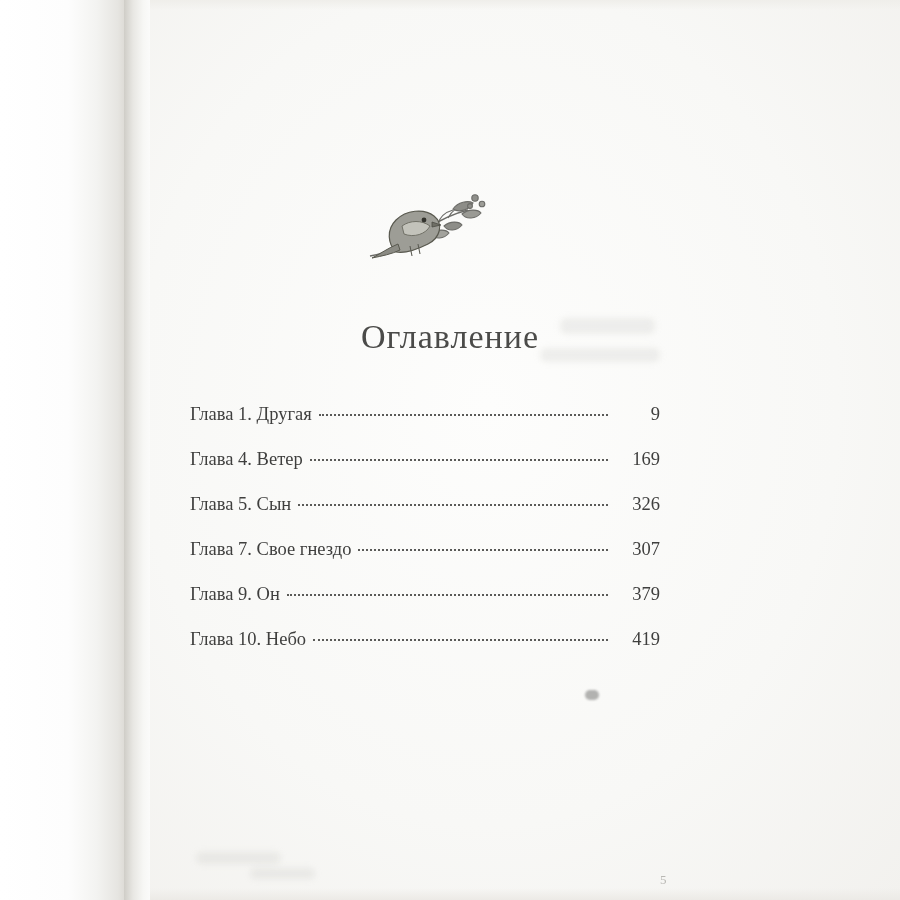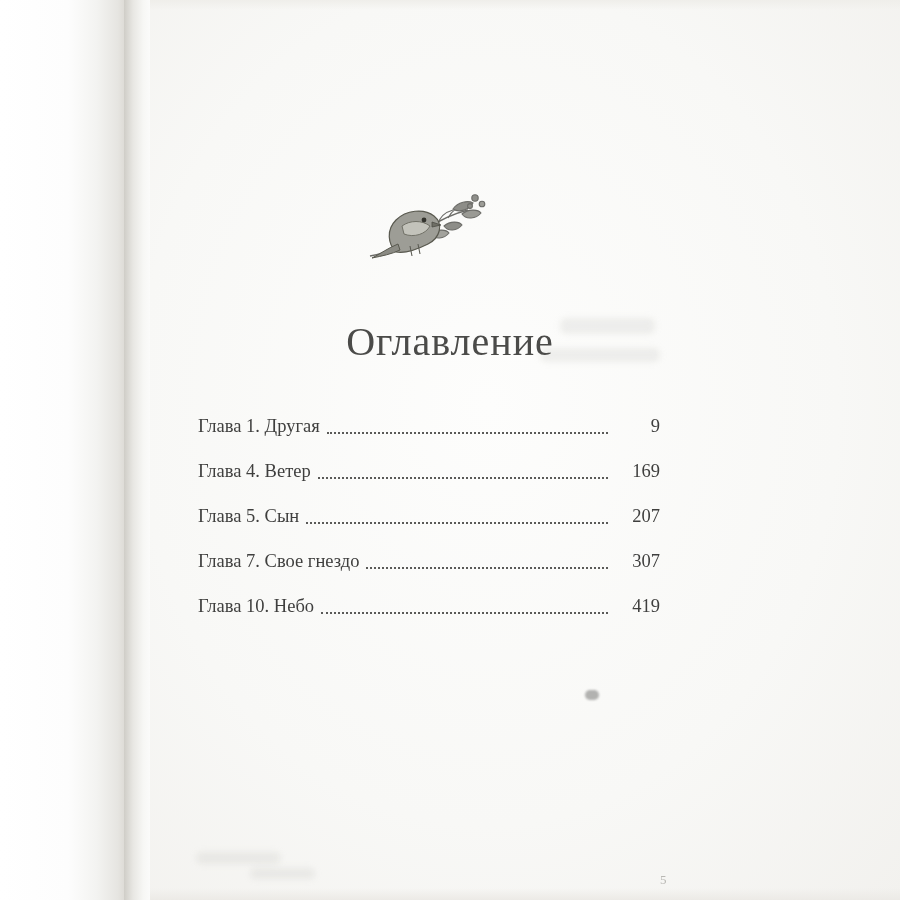--- a/index.html
+++ b/index.html
@@ -57,39 +57,38 @@
     width: 140px;
     height: 90px;
   }
 
   .toc-title {
     position: absolute;
     left: 190px;
     top: 318px;
     width: 520px;
     text-align: center;
-    font-size: 40px;
+    font-size: 34px;
     letter-spacing: 1px;
     color: #4b4b49;
     font-family: "Liberation Serif", serif;
   }
 
   .toc {
     position: absolute;
     left: 190px;
     top: 392px;
     width: 470px;
   }
   .toc-row {
     display: flex;
-    align-items: flex-end;
+    align-items: center;
     height: 45px;
     font-size: 18.5px;
     color: #3f3f3e;
-    margin-left: 8px;
   }
   .toc-label {
     white-space: nowrap;
   }
   .toc-dots {
     flex: 1 1 auto;
     margin: 0 6px 0 7px;
     position: relative;
     top: -3px;
     border-bottom: 2px dotted #5a5a58;
@@ -193,31 +192,36 @@
 
     <div class="toc-row">
       <span class="toc-label">Глава 4. Ветер</span>
       <span class="toc-dots"></span>
       <span class="toc-page">169</span>
     </div>
 
     <div class="toc-row">
       <span class="toc-label">Глава 5. Сын</span>
       <span class="toc-dots"></span>
-      <span class="toc-page">207</span>
+      <span class="toc-page">326</span>
     </div>
 
 
     <div class="toc-row">
       <span class="toc-label">Глава 7. Свое гнездо</span>
       <span class="toc-dots"></span>
       <span class="toc-page">307</span>
     </div>
 
 
+    <div class="toc-row">
+      <span class="toc-label">Глава 9. Он</span>
+      <span class="toc-dots"></span>
+      <span class="toc-page">379</span>
+    </div>
 
     <div class="toc-row">
       <span class="toc-label">Глава 10. Небо</span>
       <span class="toc-dots"></span>
       <span class="toc-page">419</span>
     </div>
 
   </div>
 
   <div class="folio">5</div>

